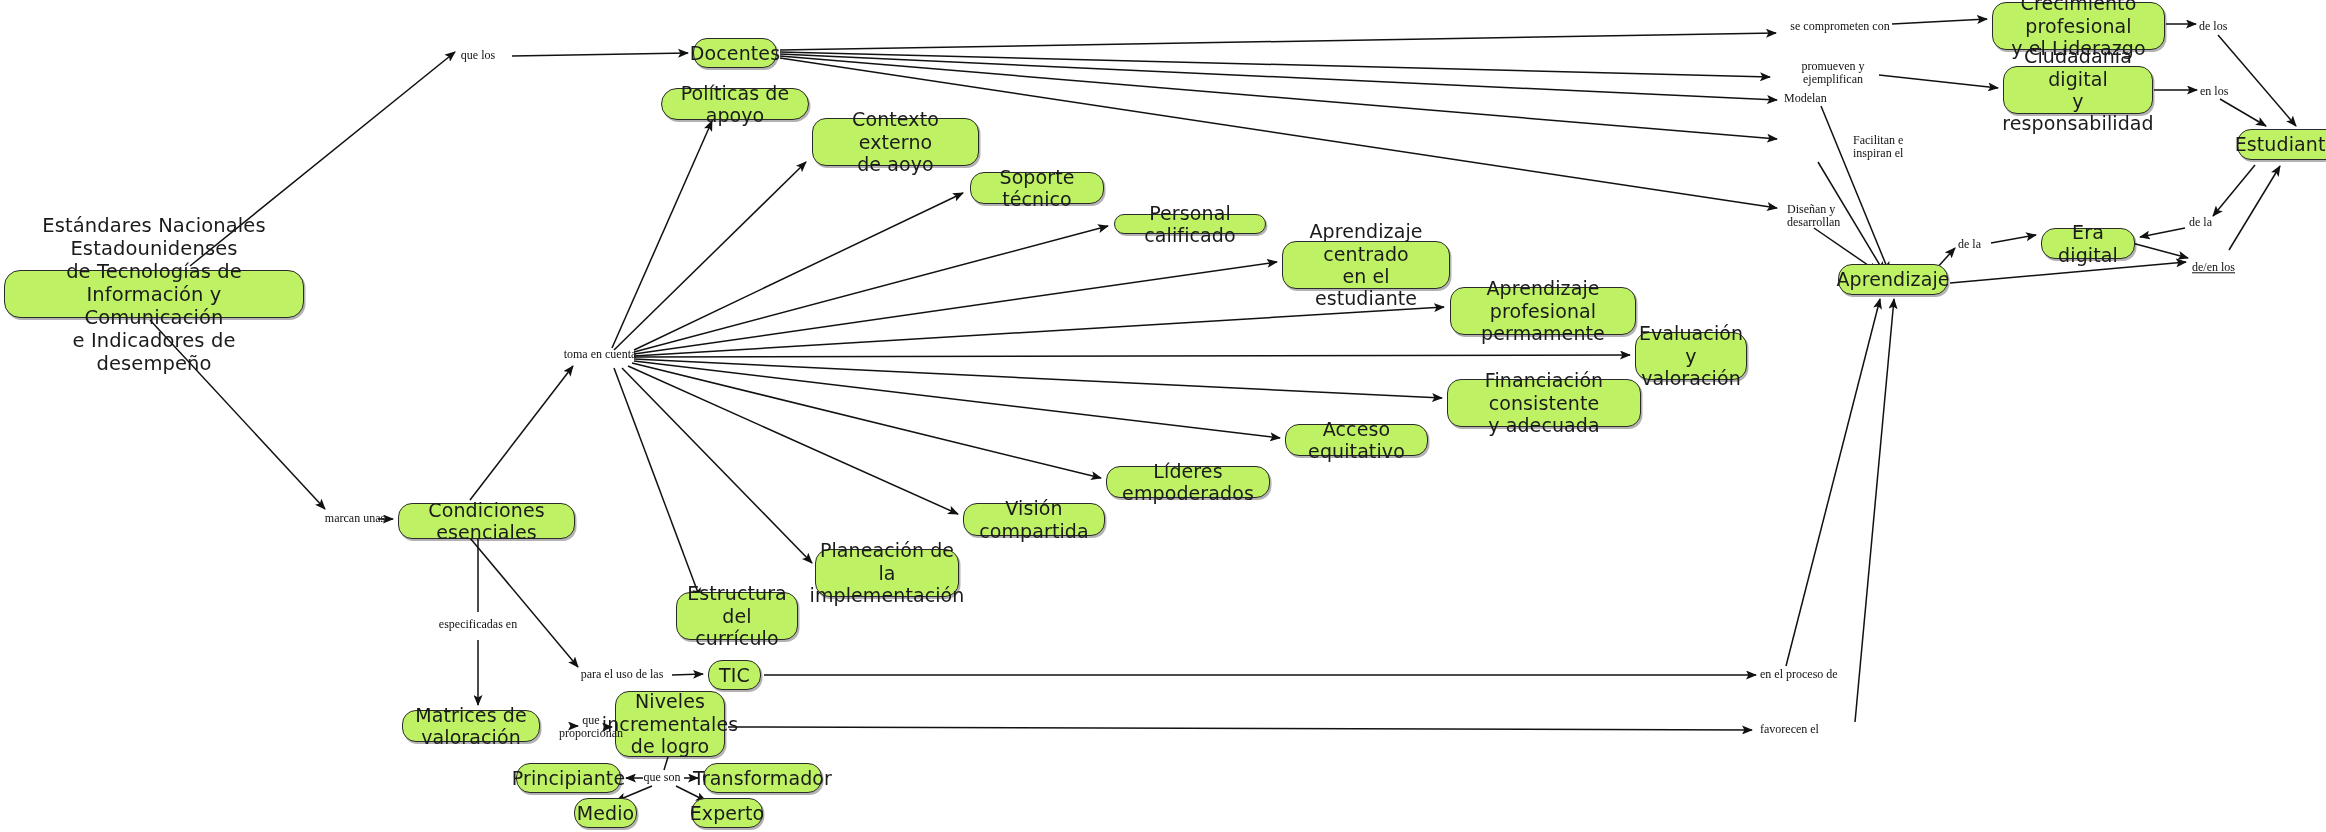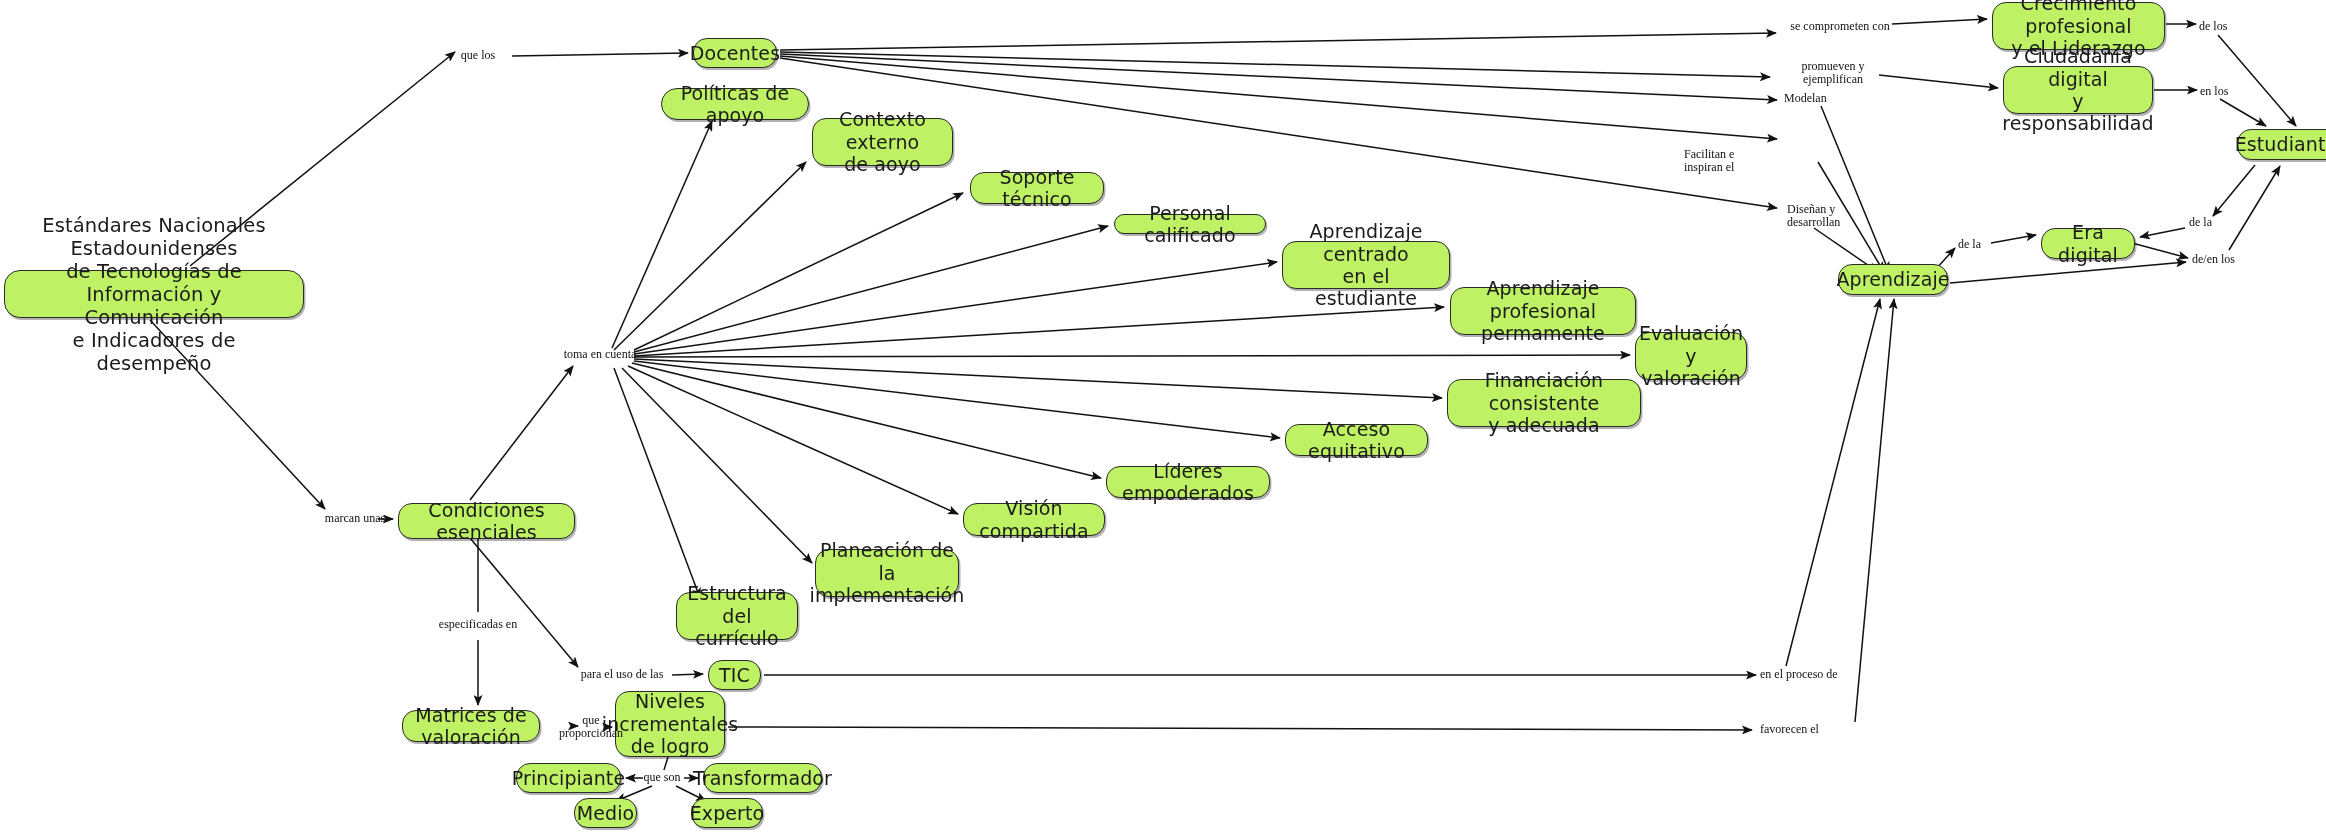--- a/index.html
+++ b/index.html
@@ -145,21 +145,21 @@
       <path d="M1855,722 L1894,299" marker-end="url(#ah)"></path>
 
     </g>
   </svg>
 
   <div class="node root" style="left:4px;top:270px;width:300px;height:48px;">Estándares Nacionales Estadounidenses
 de Tecnologías de Información y Comunicación
 e Indicadores de desempeño</div>
   <div class="node" style="left:693px;top:38px;width:84px;height:30px;">Docentes</div>
   <div class="node" style="left:661px;top:88px;width:148px;height:32px;border-radius:16px;">Políticas de apoyo</div>
-  <div class="node" style="left:812px;top:118px;width:141px;height:48px;">Contexto externo
+  <div class="node" style="left:812px;top:118px;width:167px;height:48px;">Contexto externo
 de aoyo</div>
   <div class="node" style="left:970px;top:172px;width:134px;height:32px;">Soporte técnico</div>
   <div class="node" style="left:1114px;top:214px;width:152px;height:20px;">Personal calificado</div>
   <div class="node" style="left:1282px;top:241px;width:168px;height:48px;">Aprendizaje centrado
 en el  estudiante</div>
   <div class="node" style="left:1450px;top:287px;width:186px;height:48px;">Aprendizaje profesional
 permamente</div>
   <div class="node" style="left:1635px;top:332px;width:112px;height:48px;">Evaluación y
 valoración</div>
   <div class="node" style="left:1447px;top:379px;width:194px;height:48px;">Financiación consistente
@@ -194,25 +194,25 @@
   <div class="edge-label" style="left:600px;top:355px;">toma en cuenta</div>
   <div class="edge-label" style="left:478px;top:625px;">especificadas en</div>
   <div class="edge-label" style="left:622px;top:675px;">para el uso de las</div>
   <div class="edge-label" style="left:591px;top:727px;">que
 proporcionan</div>
   <div class="edge-label" style="left:662px;top:778px;">que son</div>
   <div class="edge-label" style="left:1840px;top:27px;">se comprometen con</div>
   <div class="edge-label" style="left:1833px;top:73px;">promueven y
 ejemplifican</div>
   <div class="edge-label al" style="left:1784px;top:99px;">Modelan</div>
-  <div class="edge-label al" style="left:1684px;top:147px;margin-top:14px;">Facilitan e
+  <div class="edge-label al" style="left:1853px;top:147px;">Facilitan e
 inspiran el</div>
   <div class="edge-label al" style="left:1787px;top:216px;">Diseñan y
 desarrollan</div>
   <div class="edge-label al" style="left:2199px;top:27px;">de los</div>
   <div class="edge-label al" style="left:2200px;top:92px;">en los</div>
   <div class="edge-label al" style="left:1958px;top:245px;">de la</div>
   <div class="edge-label al" style="left:2189px;top:223px;">de la</div>
-  <div class="edge-label al" style="left:2192px;top:260px;">de/en los</div>
+  <div class="edge-label al" style="left:2192px;top:268px;text-decoration:underline;">de/en los</div>
   <div class="edge-label al" style="left:1760px;top:675px;">en el proceso de</div>
   <div class="edge-label al" style="left:1760px;top:730px;">favorecen el</div>
 
 </div>
 
 </body></html>

